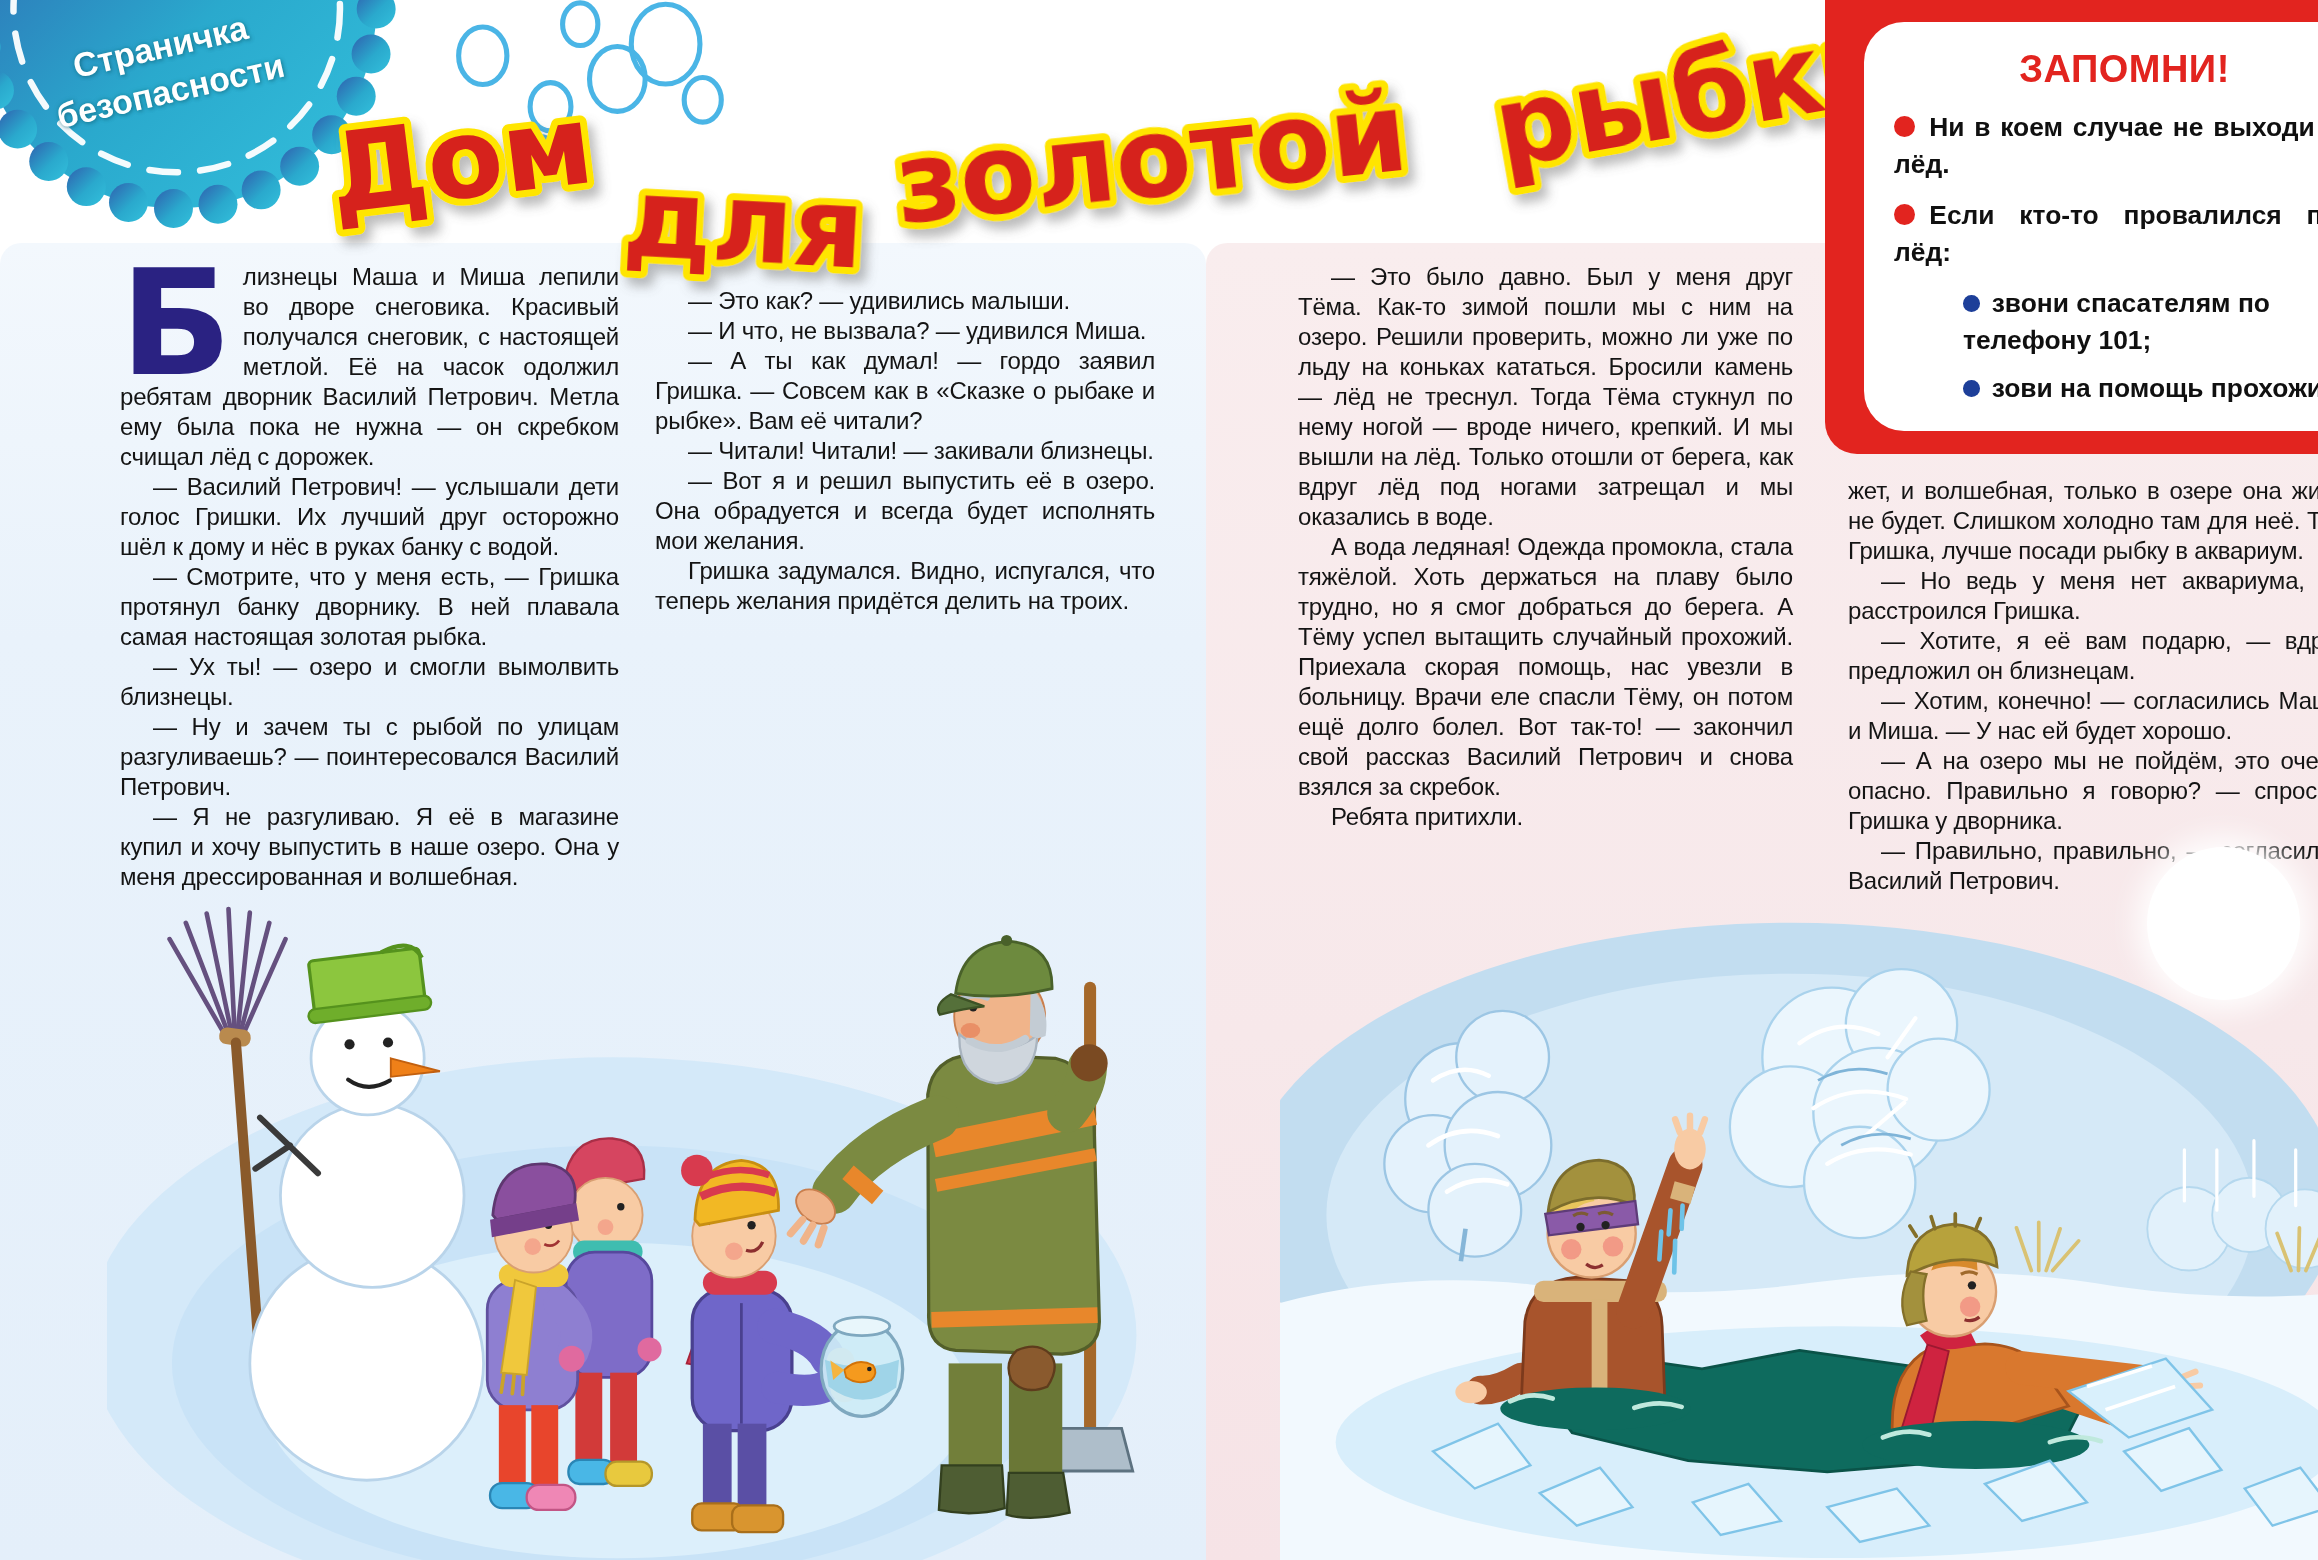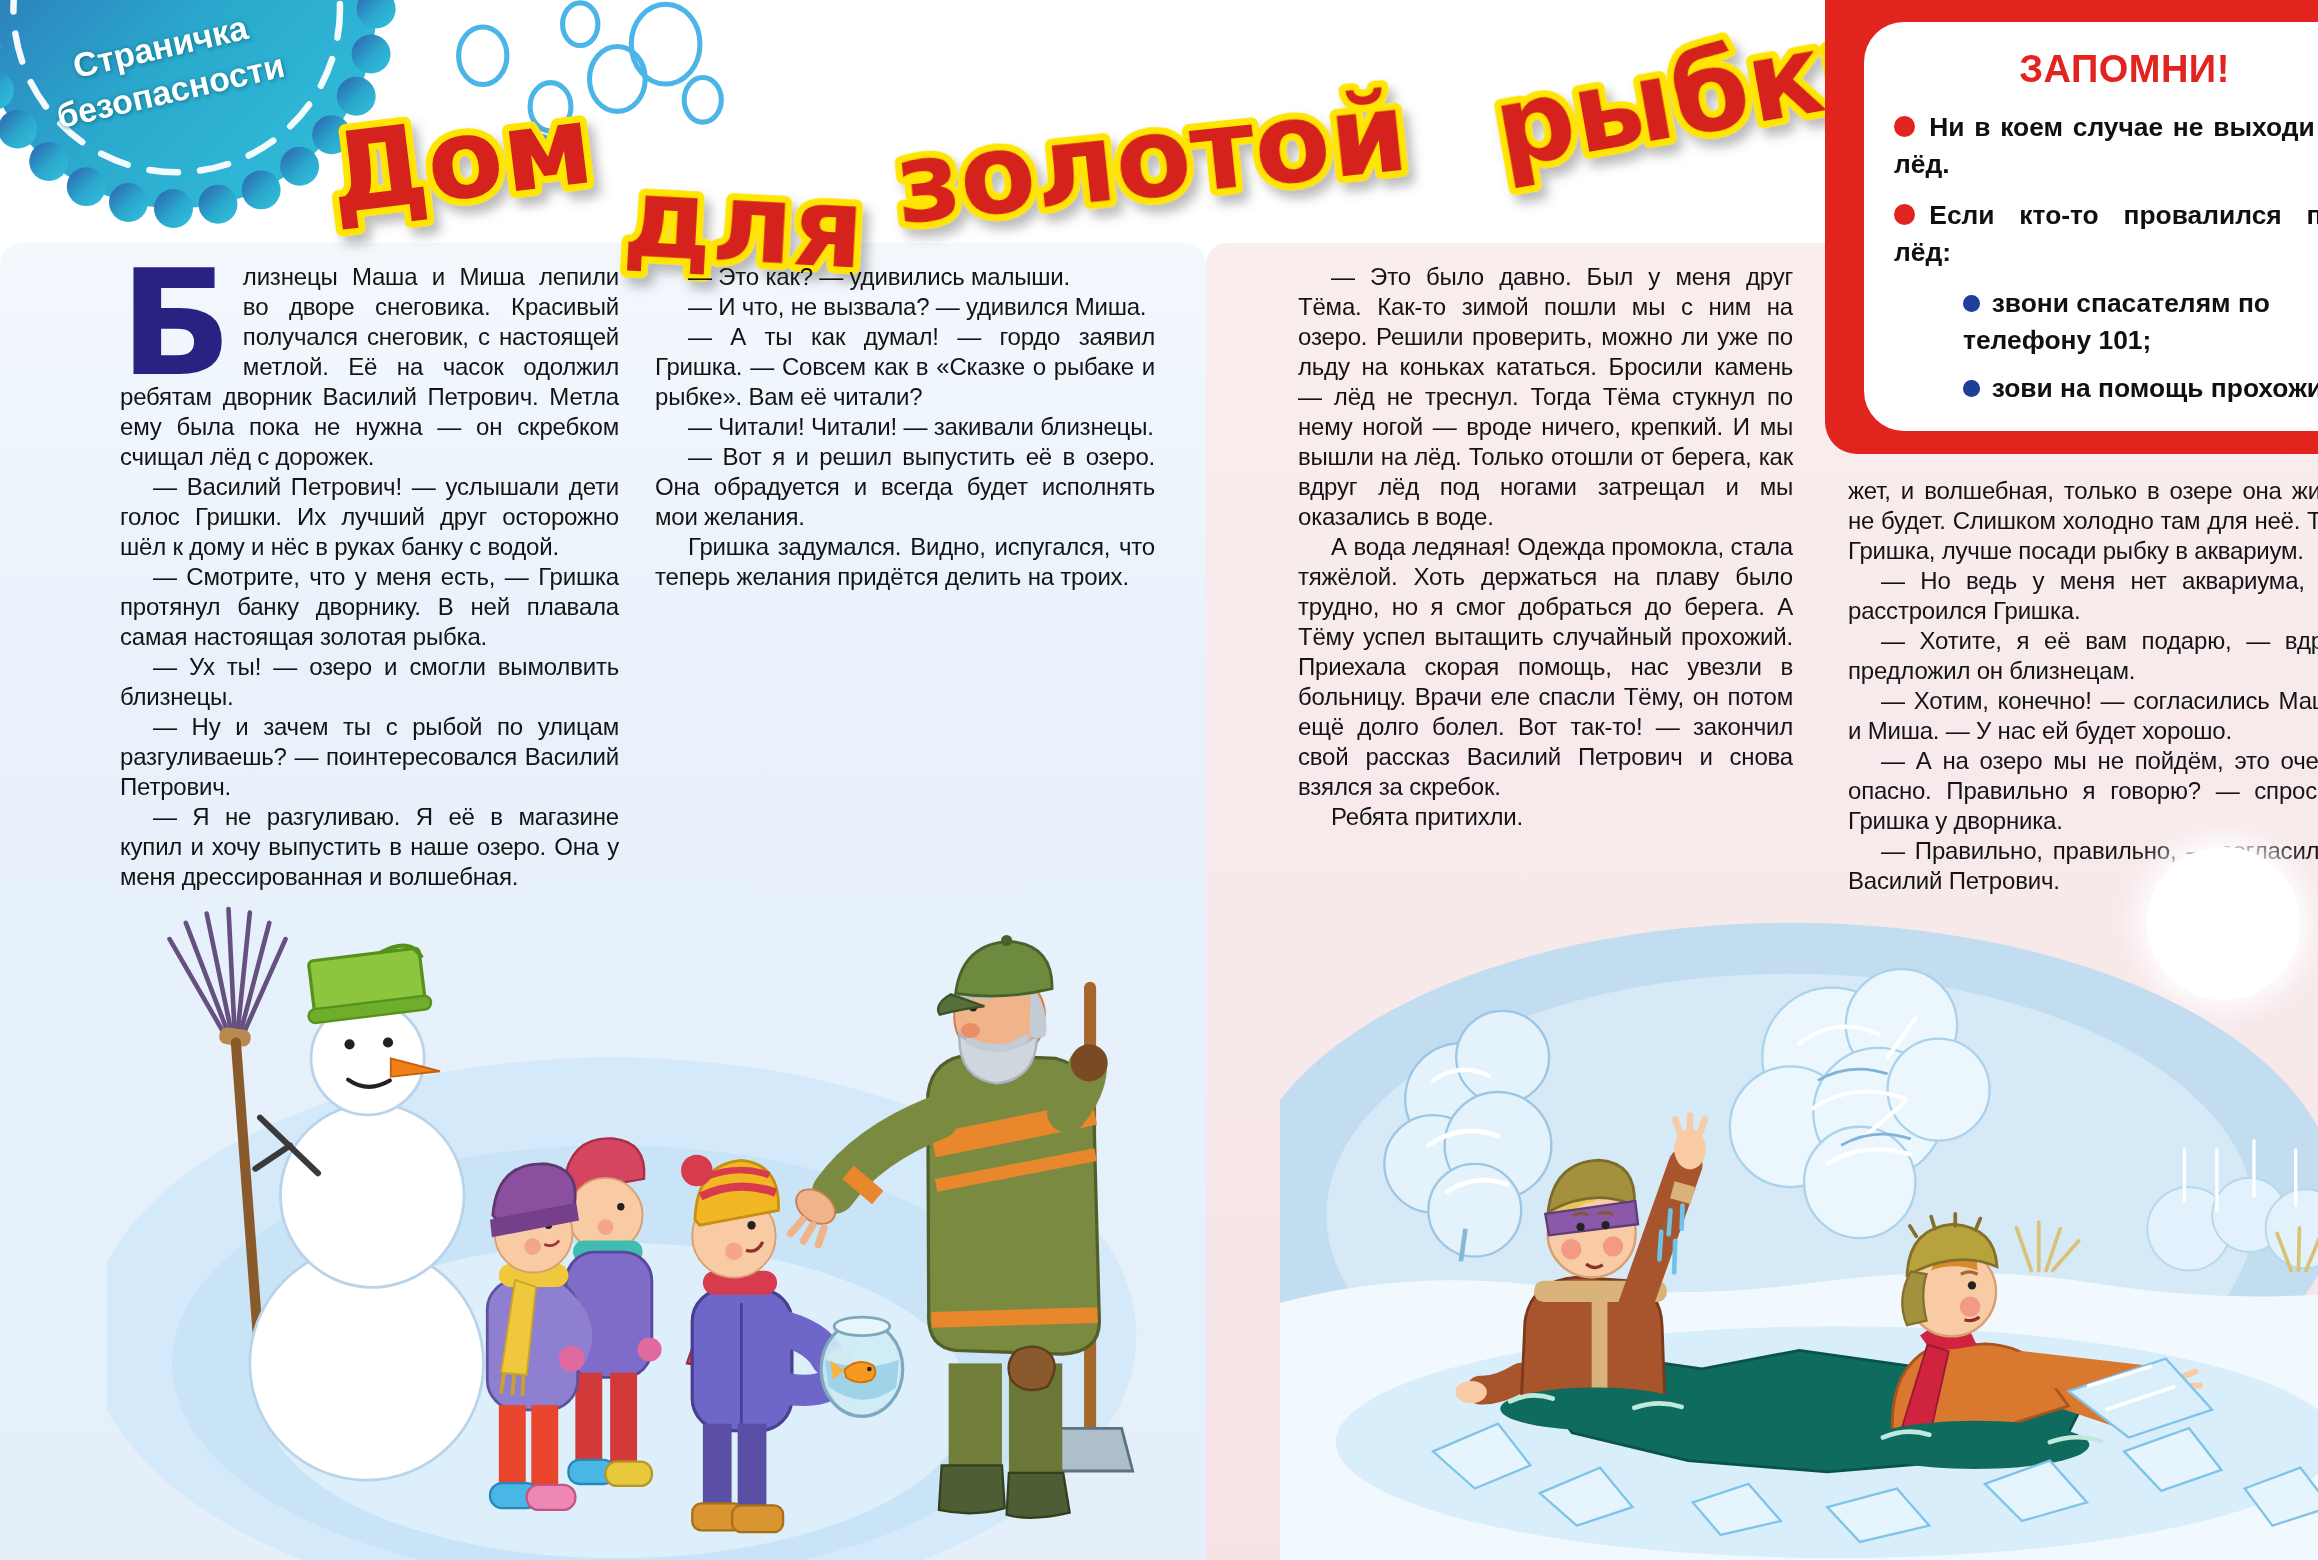--- a/index.html
+++ b/index.html
@@ -43,21 +43,21 @@
   .dot { display:inline-block; width:21.3px; height:21.3px; border-radius:50%;
          background:#e2241f; margin-right:14px; vertical-align:-1.9px; }
   .mi.l2 .dot { width:16.7px; height:16.7px; background:#1d3f99; margin-right:12px; vertical-align:0; }
 
   
   .col { position:absolute; top:262px; font-size:24px; line-height:30px; color:#141414;
          text-align:justify; letter-spacing:-0.2px; }
   .col p { margin:0; text-indent:33px; }
   .col p.noindent { text-indent:0; }
   .col1 { left:120px;  width:499px; }
-  .col2 { left:655px; width:500px; }
+  .col2 { left:655px; width:500px;margin-top:24px; }
   .col3 { left:1298px; width:495px; }
   .col4 { left:1848px; top:476px; width:496px; }
   .dropcap { float:left; font-family:"DejaVu Sans", sans-serif; font-weight:bold;
              font-size:147px; line-height:116px; color:#2a2282; margin:3.7px 11px 0 0; }
 
   
   .moon { position:absolute; left:2147px; top:847px; width:153px; height:153px;
           background:#ffffff; border-radius:50%;
           box-shadow:0 0 28px 11px rgba(255,255,255,.9); }
 

